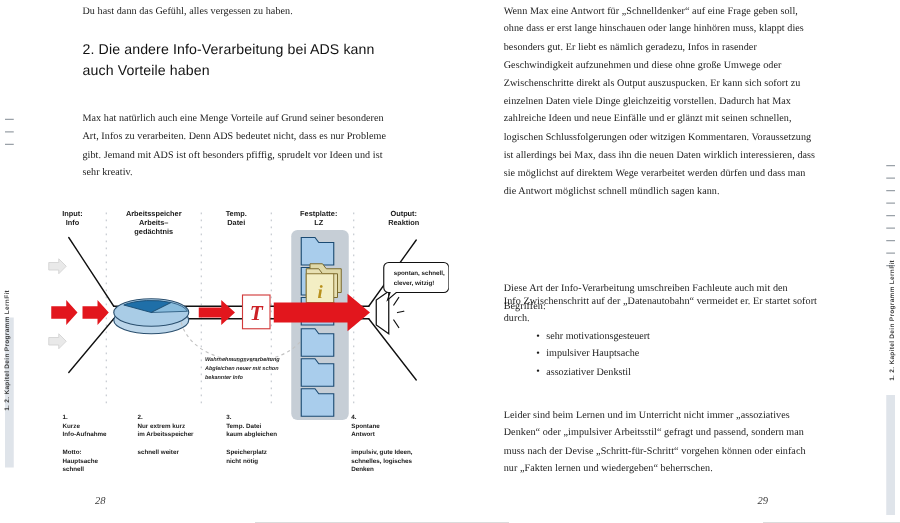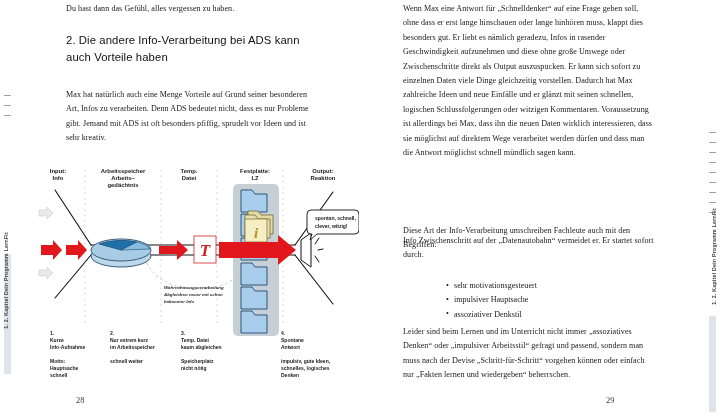--- a/index.html
+++ b/index.html
@@ -85,41 +85,42 @@
   h2.heading {
     font-family: "Liberation Sans", sans-serif;
     font-size: 11.3px;
     font-weight: 400;
     line-height: 17px;
     color: #111111;
     margin: 0;
     letter-spacing: 0.1px;
   }
   .bullets {
-    margin: 17px;
+    margin: 0;
     padding: 0;
     list-style: none;
   }
   .bullets li {
     font-family: "Liberation Serif", serif;
     font-size: 8.1px;
     line-height: 14.4px;
     color: #1a1a1a;
     padding-left: 34px;
     position: relative;
   }
   .bullets li::before {
     content: "\2022";
     position: absolute;
     left: 26px;
     top: -0.5px;
   }
   .folio {
     position: absolute;
     font-family: "Liberation Serif", serif;
+    font-style: italic;
     font-size: 8.4px;
     color: #3a3a3a;
   }
 
   
   #diagram {
     position: absolute;
     left: 33px;
     top: 166px;
     width: 326px;

